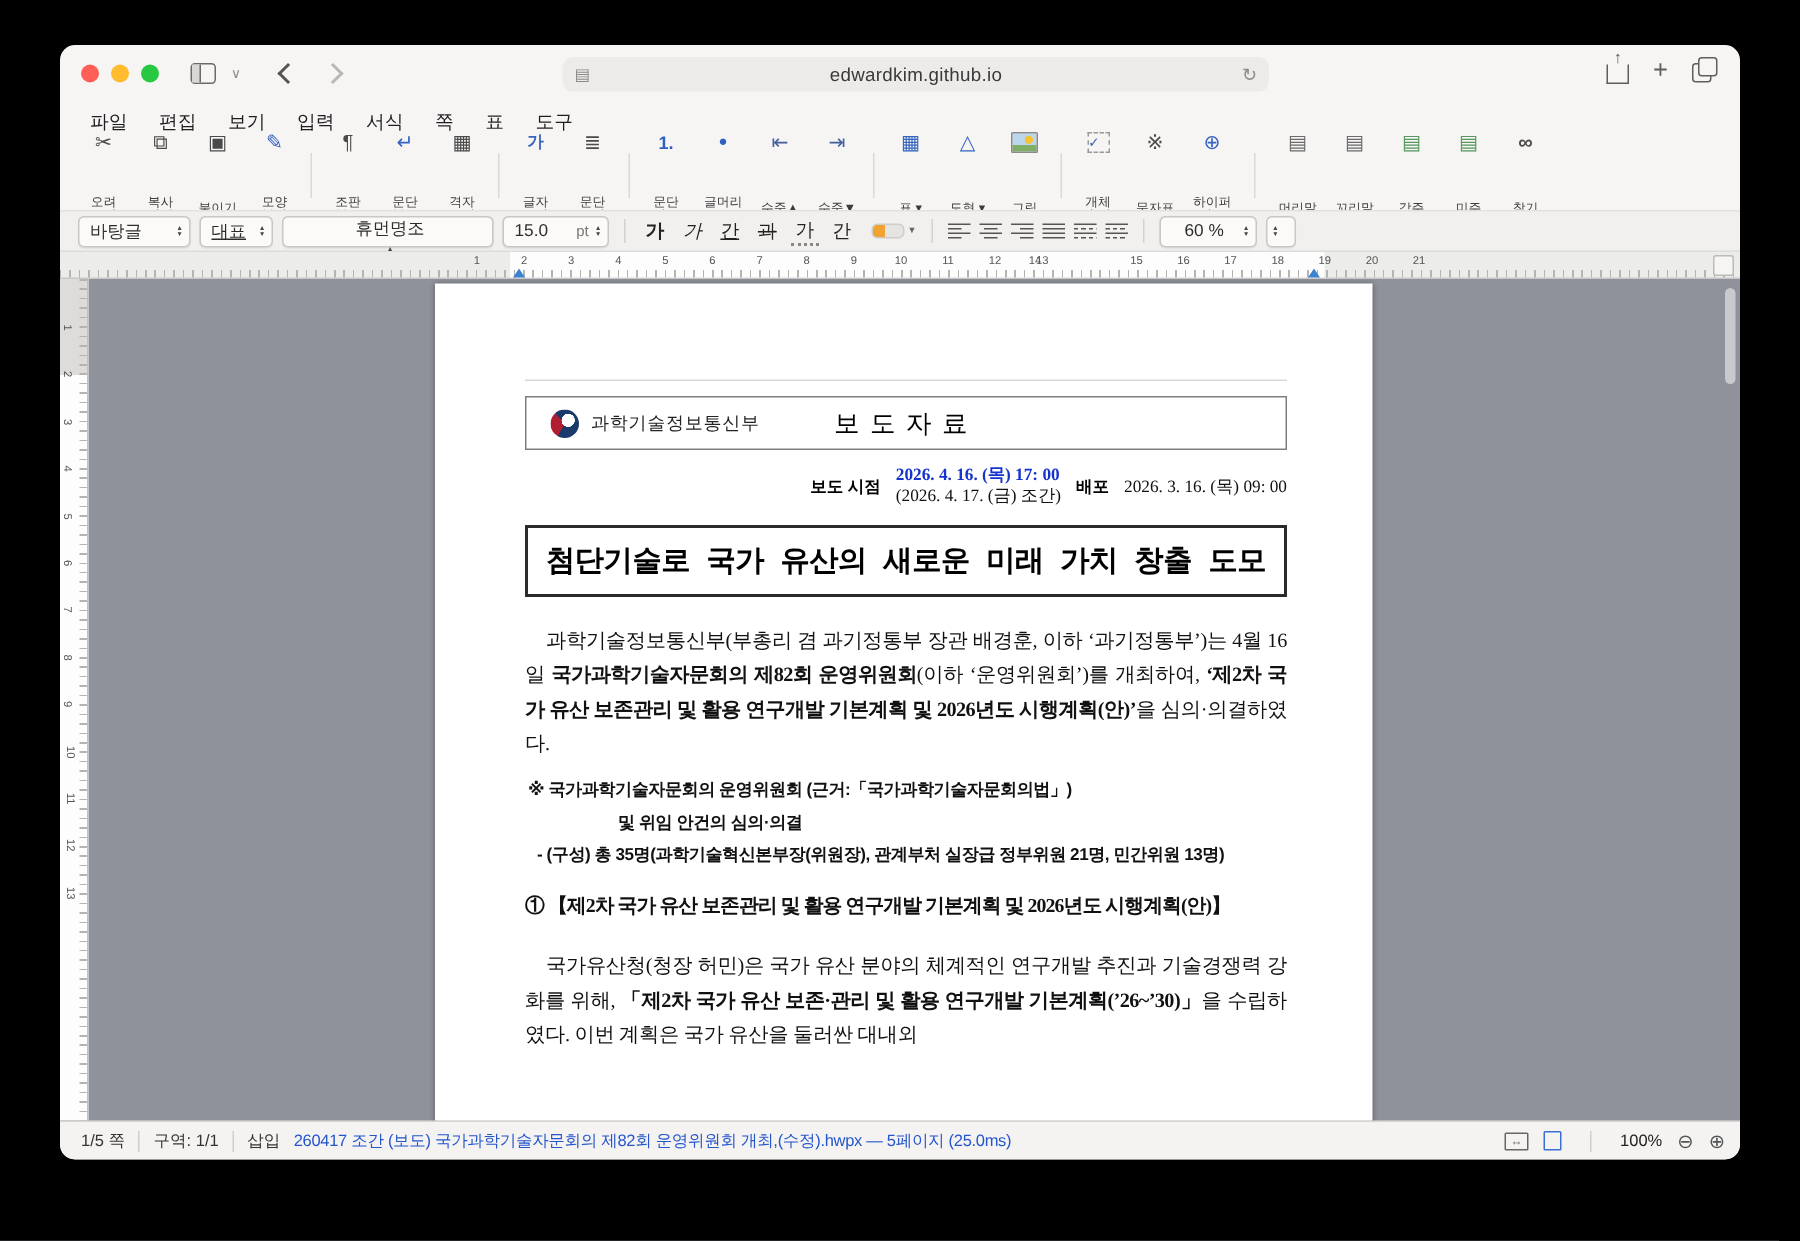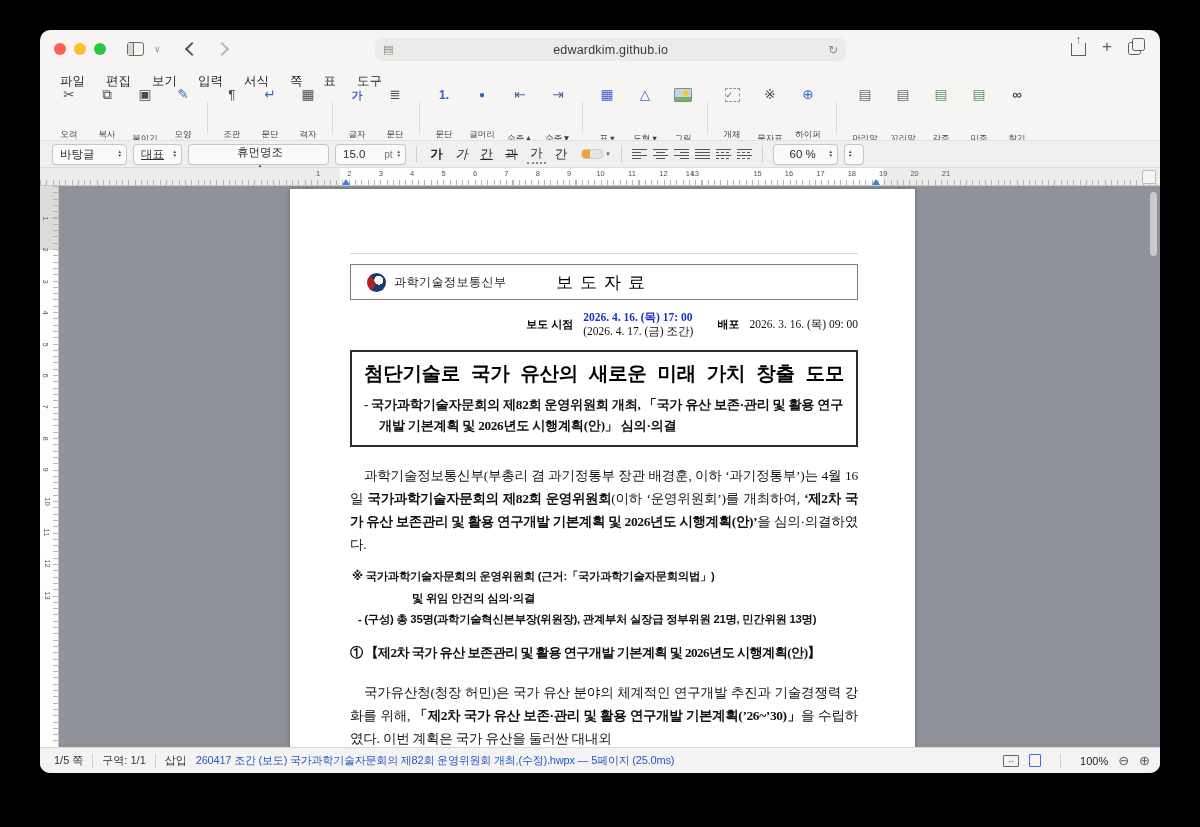--- a/index.html
+++ b/index.html
@@ -427,27 +427,26 @@
         <span class="agency">과학기술정보통신부</span>
         <span class="doctype">보도자료</span>
       </div>
 
       <div class="dates">
         <span class="lab">보도 시점</span>
         <span class="rel-col">
           <span class="rel-main">2026.  4.  16. (목)  17: 00</span>
           <span>(2026.  4.  17. (금)  조간)</span>
         </span>
-        <span class="lab" style="margin-left:14px;">배포</span>
+        <span class="lab" style="margin-left:0;">배포</span>
         <span>2026.  3.  16. (목)  09: 00</span>
       </div>
 
       <div class="titlebox">
         <div class="bigtitle">첨단기술로 국가 유산의 새로운 미래 가치 창출 도모</div>
-        <div class="subtitle">- 국가과학기술자문회의 제82회 운영위원회 개최, 「국가 유산 보존·관리 및 활용 연구개발 기본계획 및 2026년도 시행계획(안)」 심의·의결</div>
       </div>
 
       <div class="para"><span>과학기술정보통신부(부총리 겸 과기정통부 장관 배경훈, 이하 ‘과기정통부’)는 4월 16일 </span><b>국가과학기술자문회의 제82회 운영위원회</b><span>(이하 ‘운영위원회’)를 개최하여, </span><b>‘제2차 국가 유산 보존관리 및 활용 연구개발 기본계획 및 2026년도 시행계획(안)’</b><span>을 심의·의결하였다.</span></div>
 
       <div class="noteblock">
         <div class="n1">※ 국가과학기술자문회의 운영위원회 (근거:「국가과학기술자문회의법」)</div>
         <div class="n3">및 위임 안건의 심의·의결</div>
         <div class="n2">- (구성) 총 35명(과학기술혁신본부장(위원장), 관계부처 실장급 정부위원 21명, 민간위원 13명)</div>
       </div>
 

